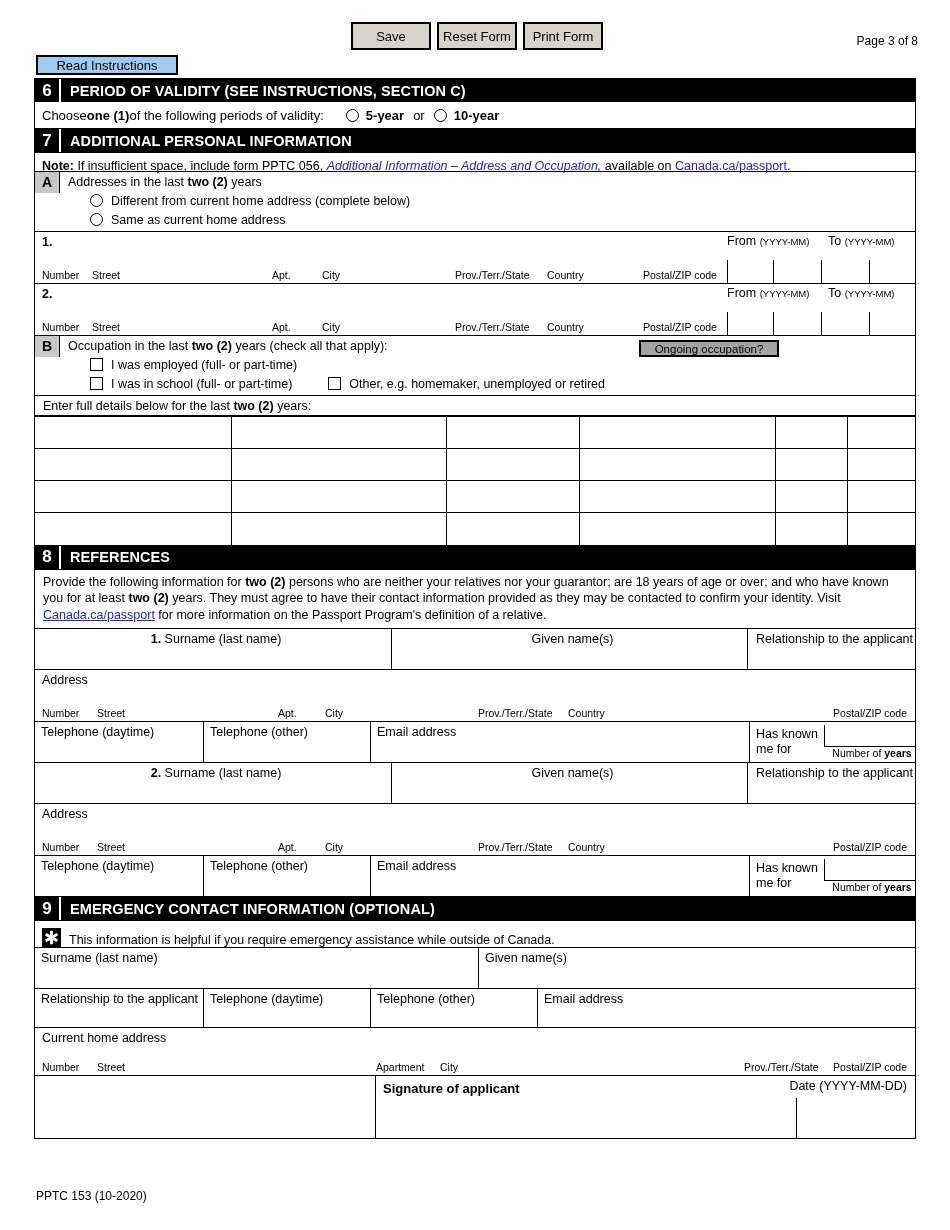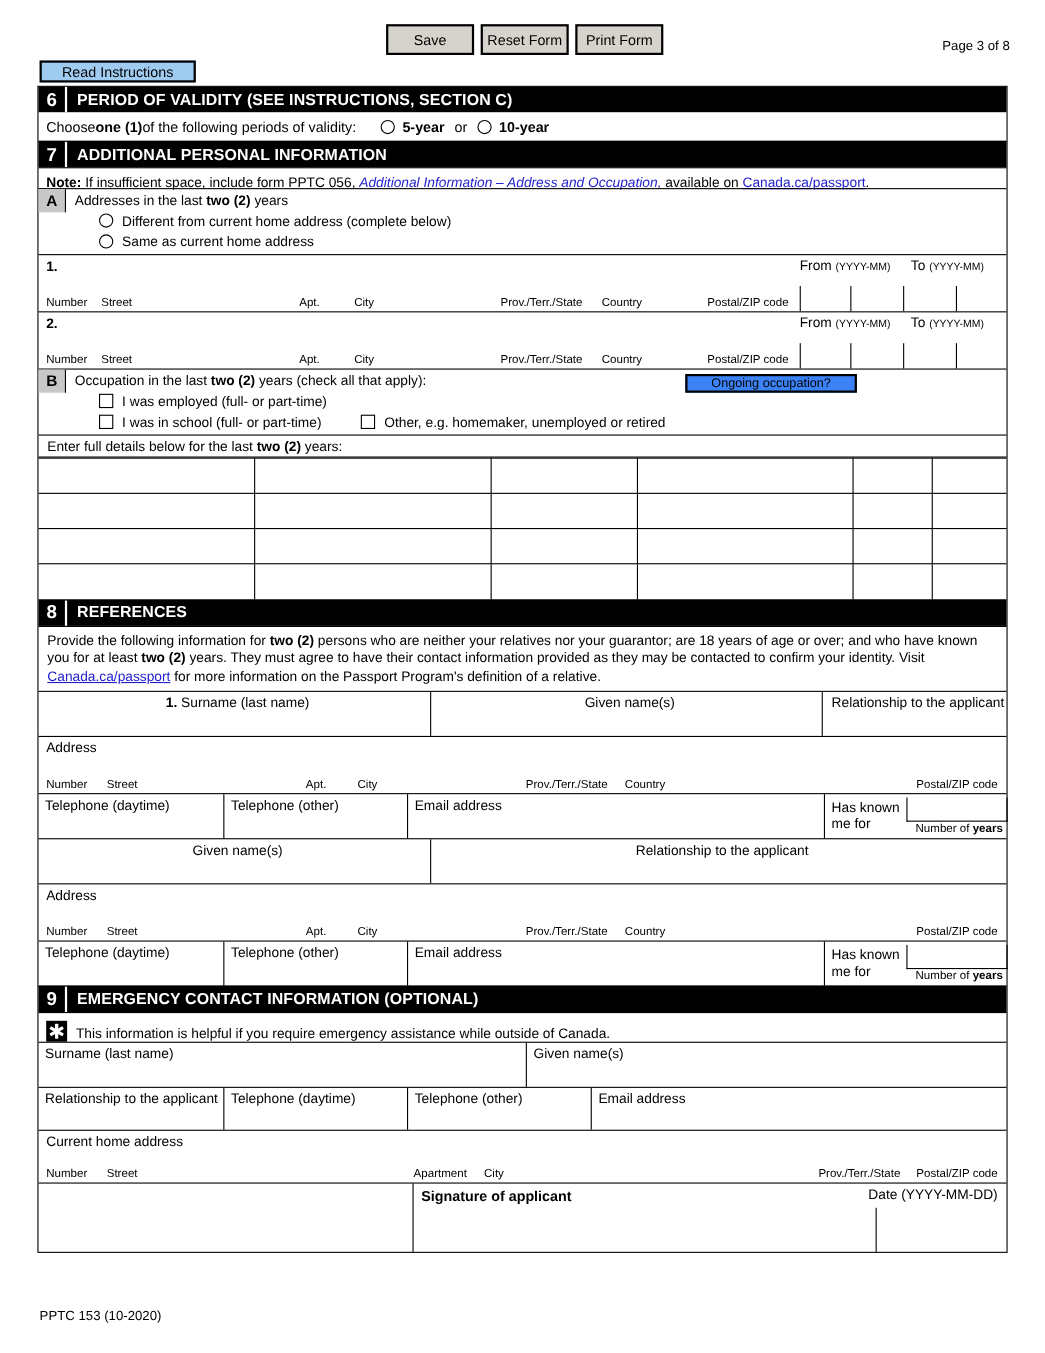--- a/index.html
+++ b/index.html
@@ -221,23 +221,23 @@
     border-left: 1px solid #000000;
     height: 23px;
     box-sizing: border-box;
   }
 
   
   .ongoing-btn {
     position: absolute;
     right: 136px;
     top: 4px;
-    width: 156px;
+    width: 140px;
     height: 17px;
-    background: #3b82f6;
+    background: #a3a3a3;
     border: 2px solid #000000;
     font-size: 11.5px;
     display: flex;
     align-items: center;
     justify-content: center;
     box-sizing: border-box;
     cursor: pointer;
   }
 
   
@@ -578,20 +578,21 @@
             <span>me for</span>
           </div>
           <div class="known-box"></div>
           <div class="known-cap"><span>Number of </span><b>years</b></div>
         </div>
       </div>
     </div>
 
     <div class="row">
       <div class="ref-names">
+        <div style="width:356px"><b>2.</b><span> Surname (last name)</span></div>
         <div style="width:356px">Given name(s)</div>
         <div style="flex:1">Relationship to the applicant</div>
       </div>
     </div>
 
     <div class="row ref-addr">
       <div style="position:absolute;left:7px;top:3px;font-size:12.5px">Address</div>
       <div class="sublabels">
         <span style="left:7px">Number</span>
         <span style="left:62px">Street</span>

